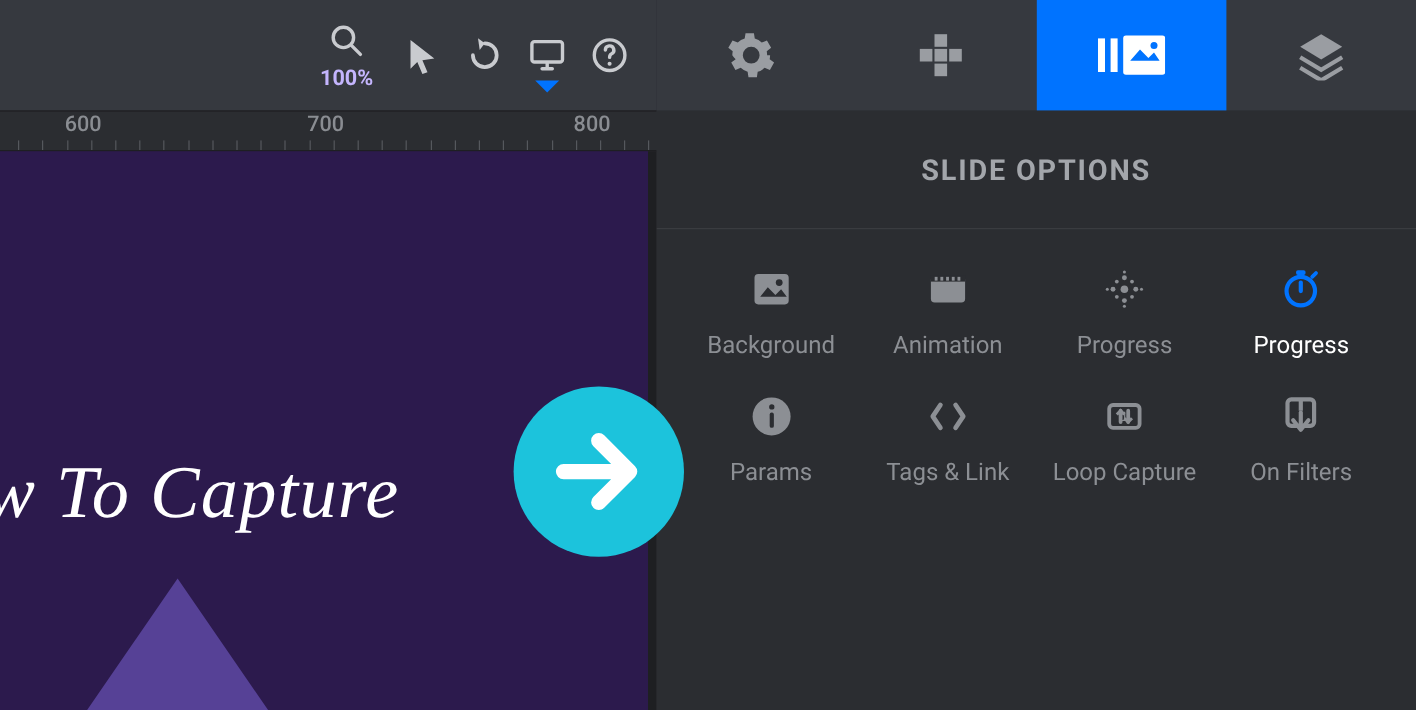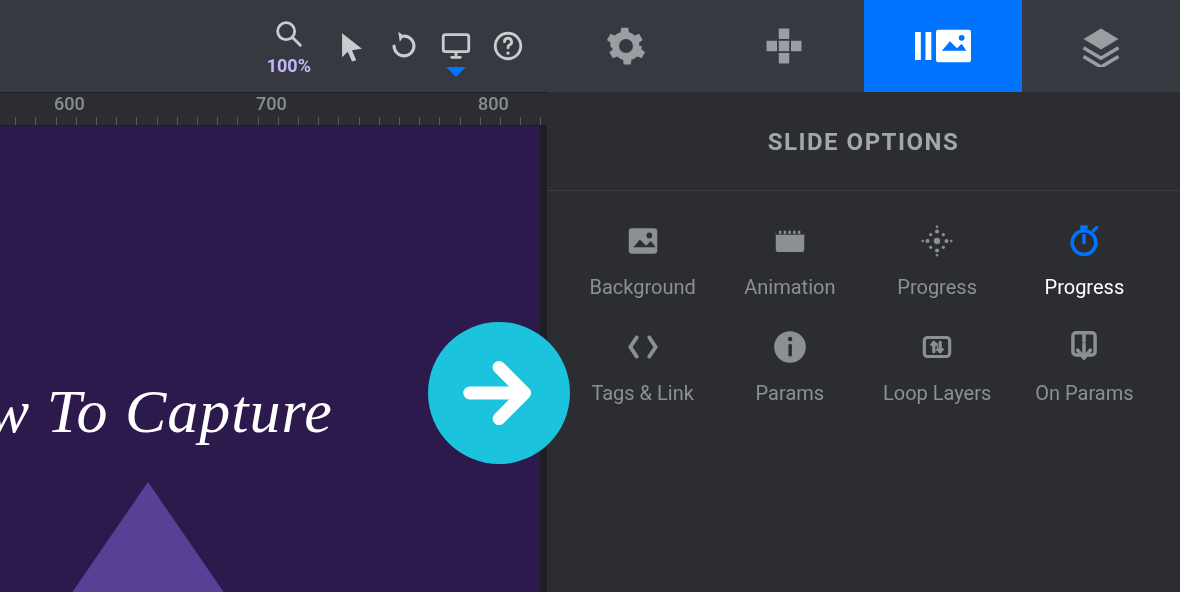--- a/index.html
+++ b/index.html
@@ -234,56 +234,56 @@
                 <line x1="12" y1="13" x2="12" y2="8.5" stroke="currentColor" stroke-width="2.2" stroke-linecap="round"></line>
                 <rect x="9.5" y="2" width="5" height="2.5" rx="1" fill="currentColor"></rect>
                 <line x1="18" y1="5.5" x2="20" y2="3.5" stroke="currentColor" stroke-width="2" stroke-linecap="round"></line>
               </svg>
             </div>
             <div class="opt-label">Progress</div>
           </div>
           <div class="option-item">
             <div class="opt-icon">
               <svg viewBox="0 0 24 24">
-                <path d="M8 6 L4 12 L8 18" fill="none" stroke="currentColor" stroke-width="2.5" stroke-linecap="round" stroke-linejoin="round"></path>
-                <path d="M16 6 L20 12 L16 18" fill="none" stroke="currentColor" stroke-width="2.5" stroke-linecap="round" stroke-linejoin="round"></path>
-              </svg>
-            </div>
-            <div class="opt-label">Tags &amp; Link</div>
-          </div>
-          <div class="option-item">
-            <div class="opt-icon">
-              <svg viewBox="0 0 24 24">
                 <circle cx="12" cy="12" r="10" fill="currentColor"></circle>
                 <rect x="11" y="10" width="2.2" height="8" rx="1" fill="#2b2d31"></rect>
                 <circle cx="12.1" cy="7" r="1.4" fill="#2b2d31"></circle>
               </svg>
             </div>
             <div class="opt-label">Params</div>
+          </div>
+          <div class="option-item">
+            <div class="opt-icon">
+              <svg viewBox="0 0 24 24">
+                <path d="M8 6 L4 12 L8 18" fill="none" stroke="currentColor" stroke-width="2.5" stroke-linecap="round" stroke-linejoin="round"></path>
+                <path d="M16 6 L20 12 L16 18" fill="none" stroke="currentColor" stroke-width="2.5" stroke-linecap="round" stroke-linejoin="round"></path>
+              </svg>
+            </div>
+            <div class="opt-label">Tags &amp; Link</div>
           </div>
           <div class="option-item">
             <div class="opt-icon">
               <svg viewBox="0 0 24 24">
                 <rect x="4" y="6" width="16" height="12" rx="2" fill="none" stroke="currentColor" stroke-width="2"></rect>
                 <path d="M10 9 v6 M14 15 v-6" stroke="currentColor" stroke-width="2" stroke-linecap="round"></path>
                 <path d="M8 11 L10 9 L12 11" fill="none" stroke="currentColor" stroke-width="1.6"></path>
                 <path d="M12 13 L14 15 L16 13" fill="none" stroke="currentColor" stroke-width="1.6"></path>
                 <text x="12" y="14.5" font-size="7" text-anchor="middle" fill="currentColor" font-family="sans-serif">1</text>
               </svg>
             </div>
-            <div class="opt-label">Loop Layers</div>
+            <div class="opt-label">Loop Capture</div>
           </div>
           <div class="option-item">
             <div class="opt-icon">
               <svg viewBox="0 0 24 24">
                 <rect x="5" y="3" width="14" height="14" rx="2" fill="none" stroke="currentColor" stroke-width="2.2"></rect>
                 <line x1="12" y1="3" x2="12" y2="9" stroke="currentColor" stroke-width="2.2"></line>
                 <path d="M8 14 L12 19 L16 14" fill="none" stroke="currentColor" stroke-width="2.2" stroke-linecap="round" stroke-linejoin="round"></path>
                 <line x1="12" y1="10" x2="12" y2="18" stroke="currentColor" stroke-width="2.2" stroke-linecap="round"></line>
               </svg>
             </div>
-            <div class="opt-label">On Params</div>
+            <div class="opt-label">On Filters</div>
           </div>
         </div>
     </div>
 
   </div>
 </div>
 
 </body></html>

